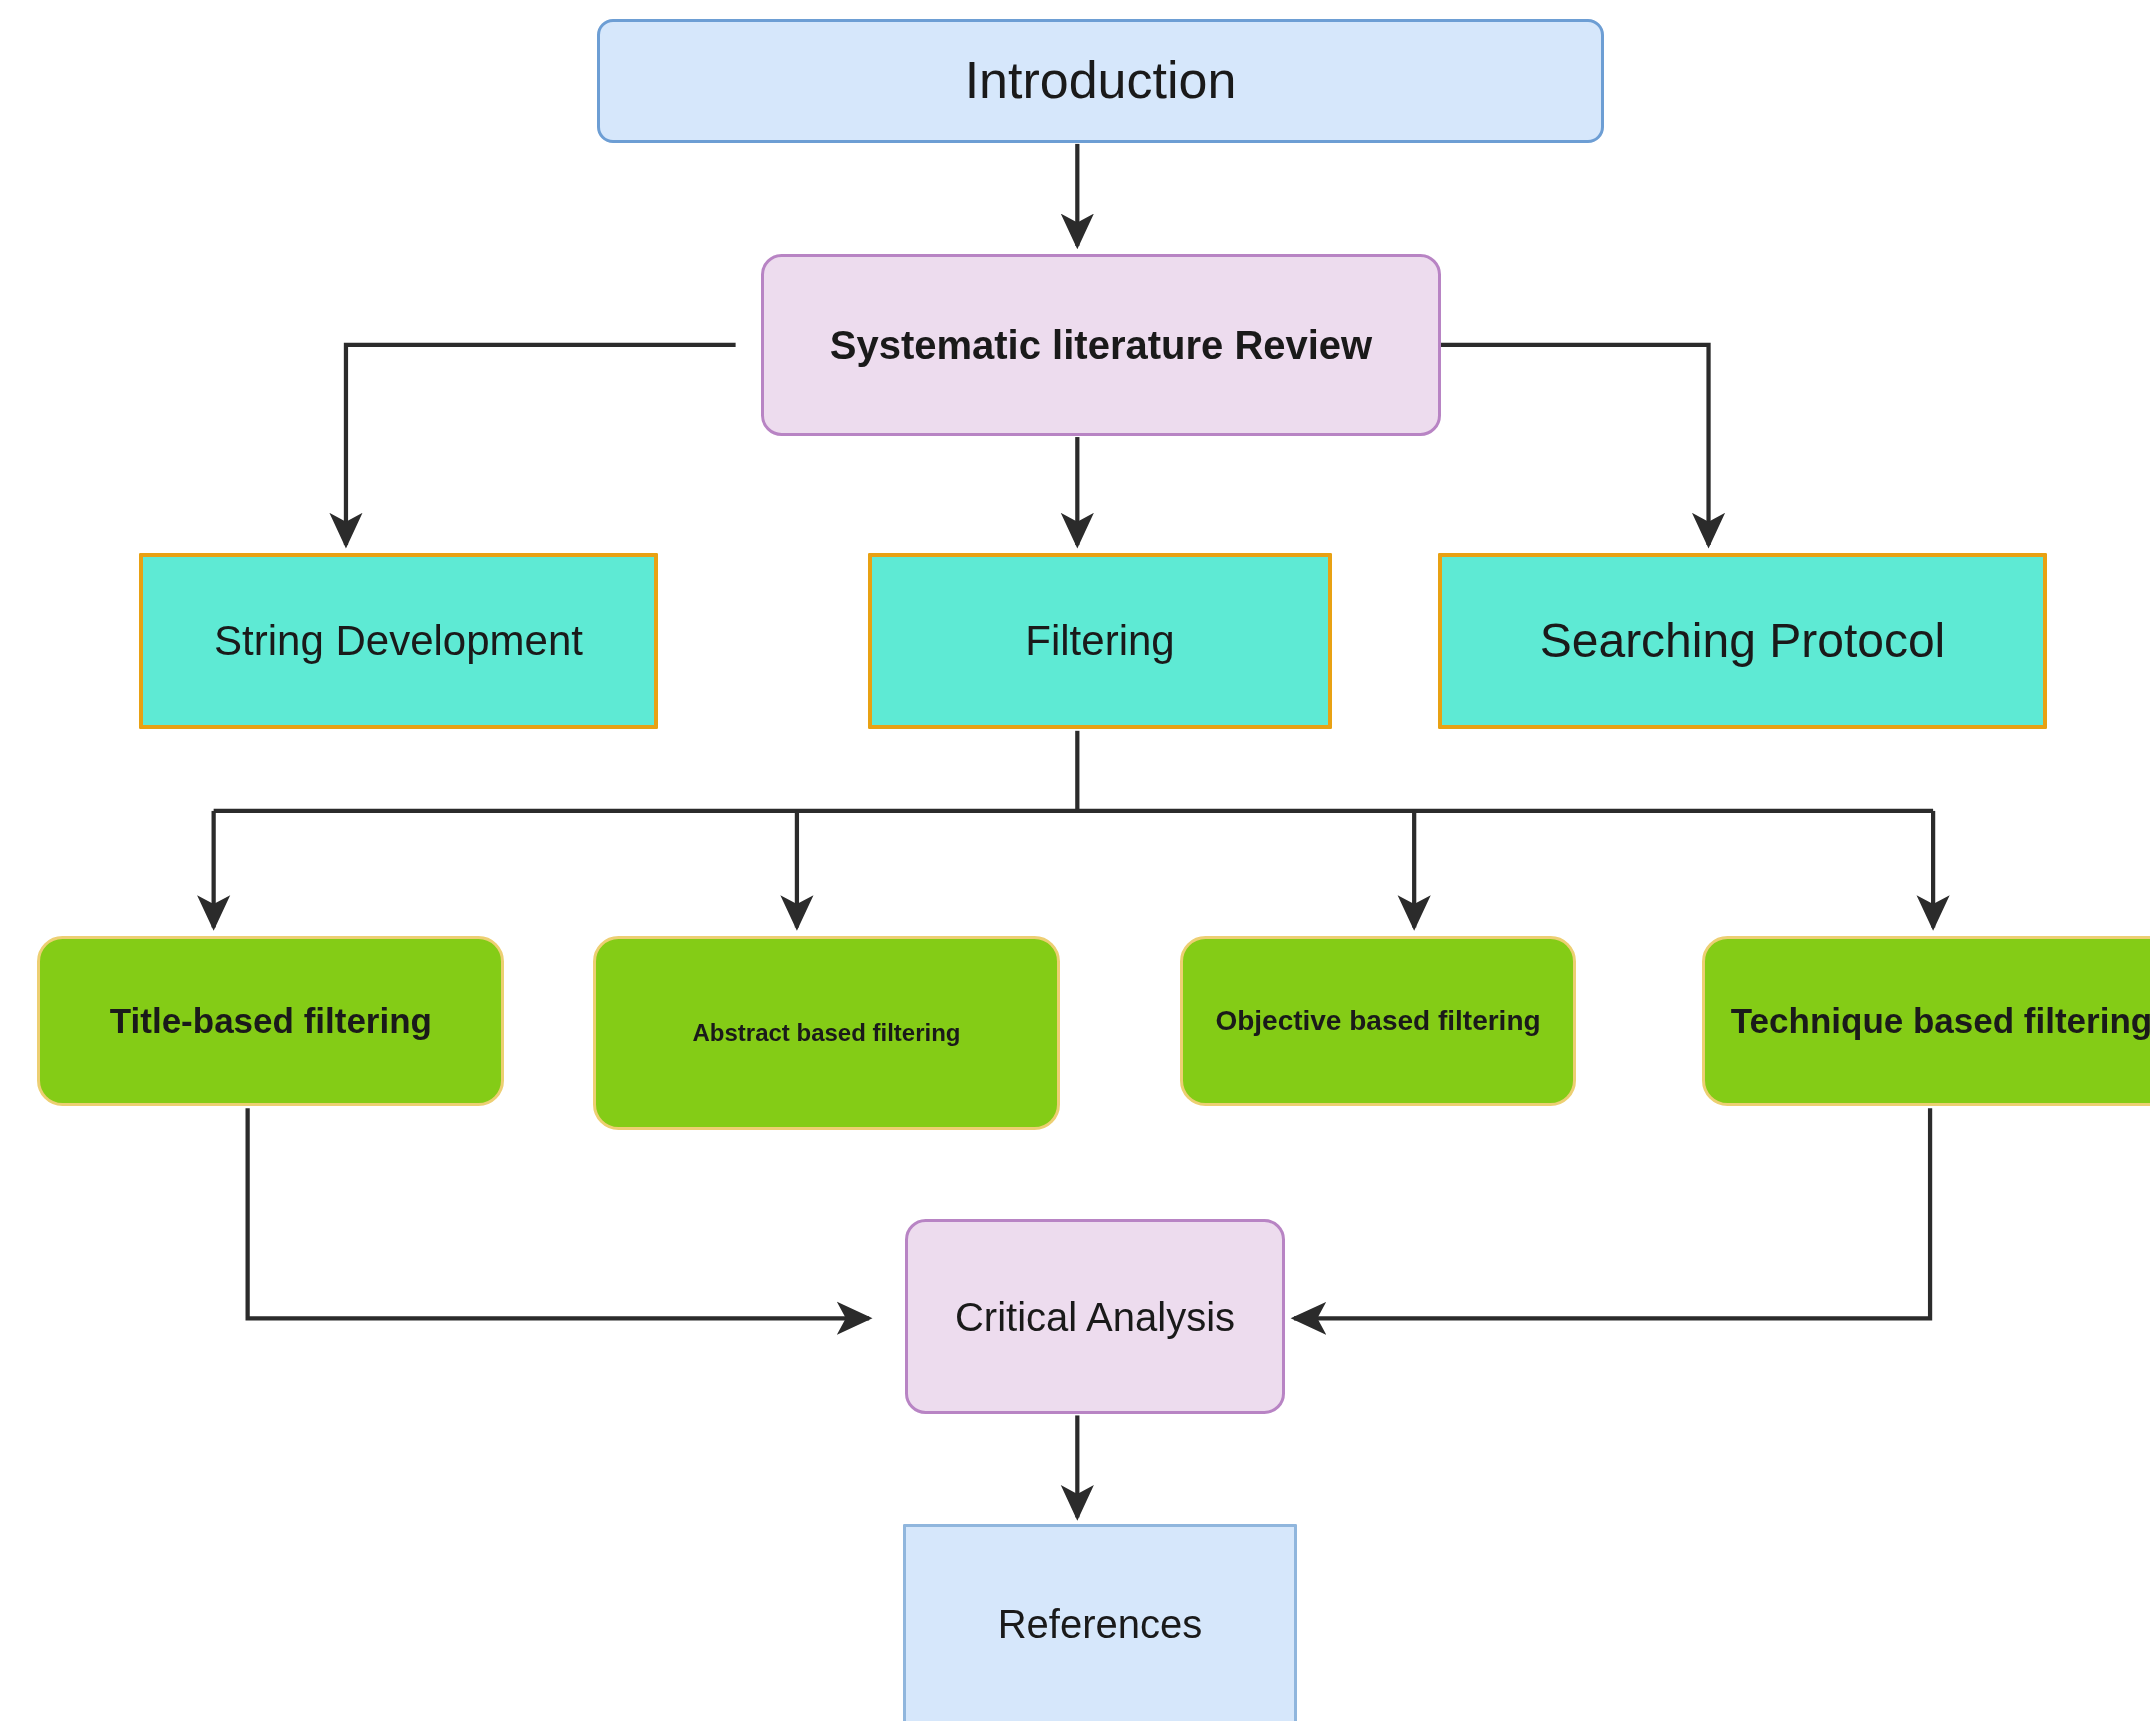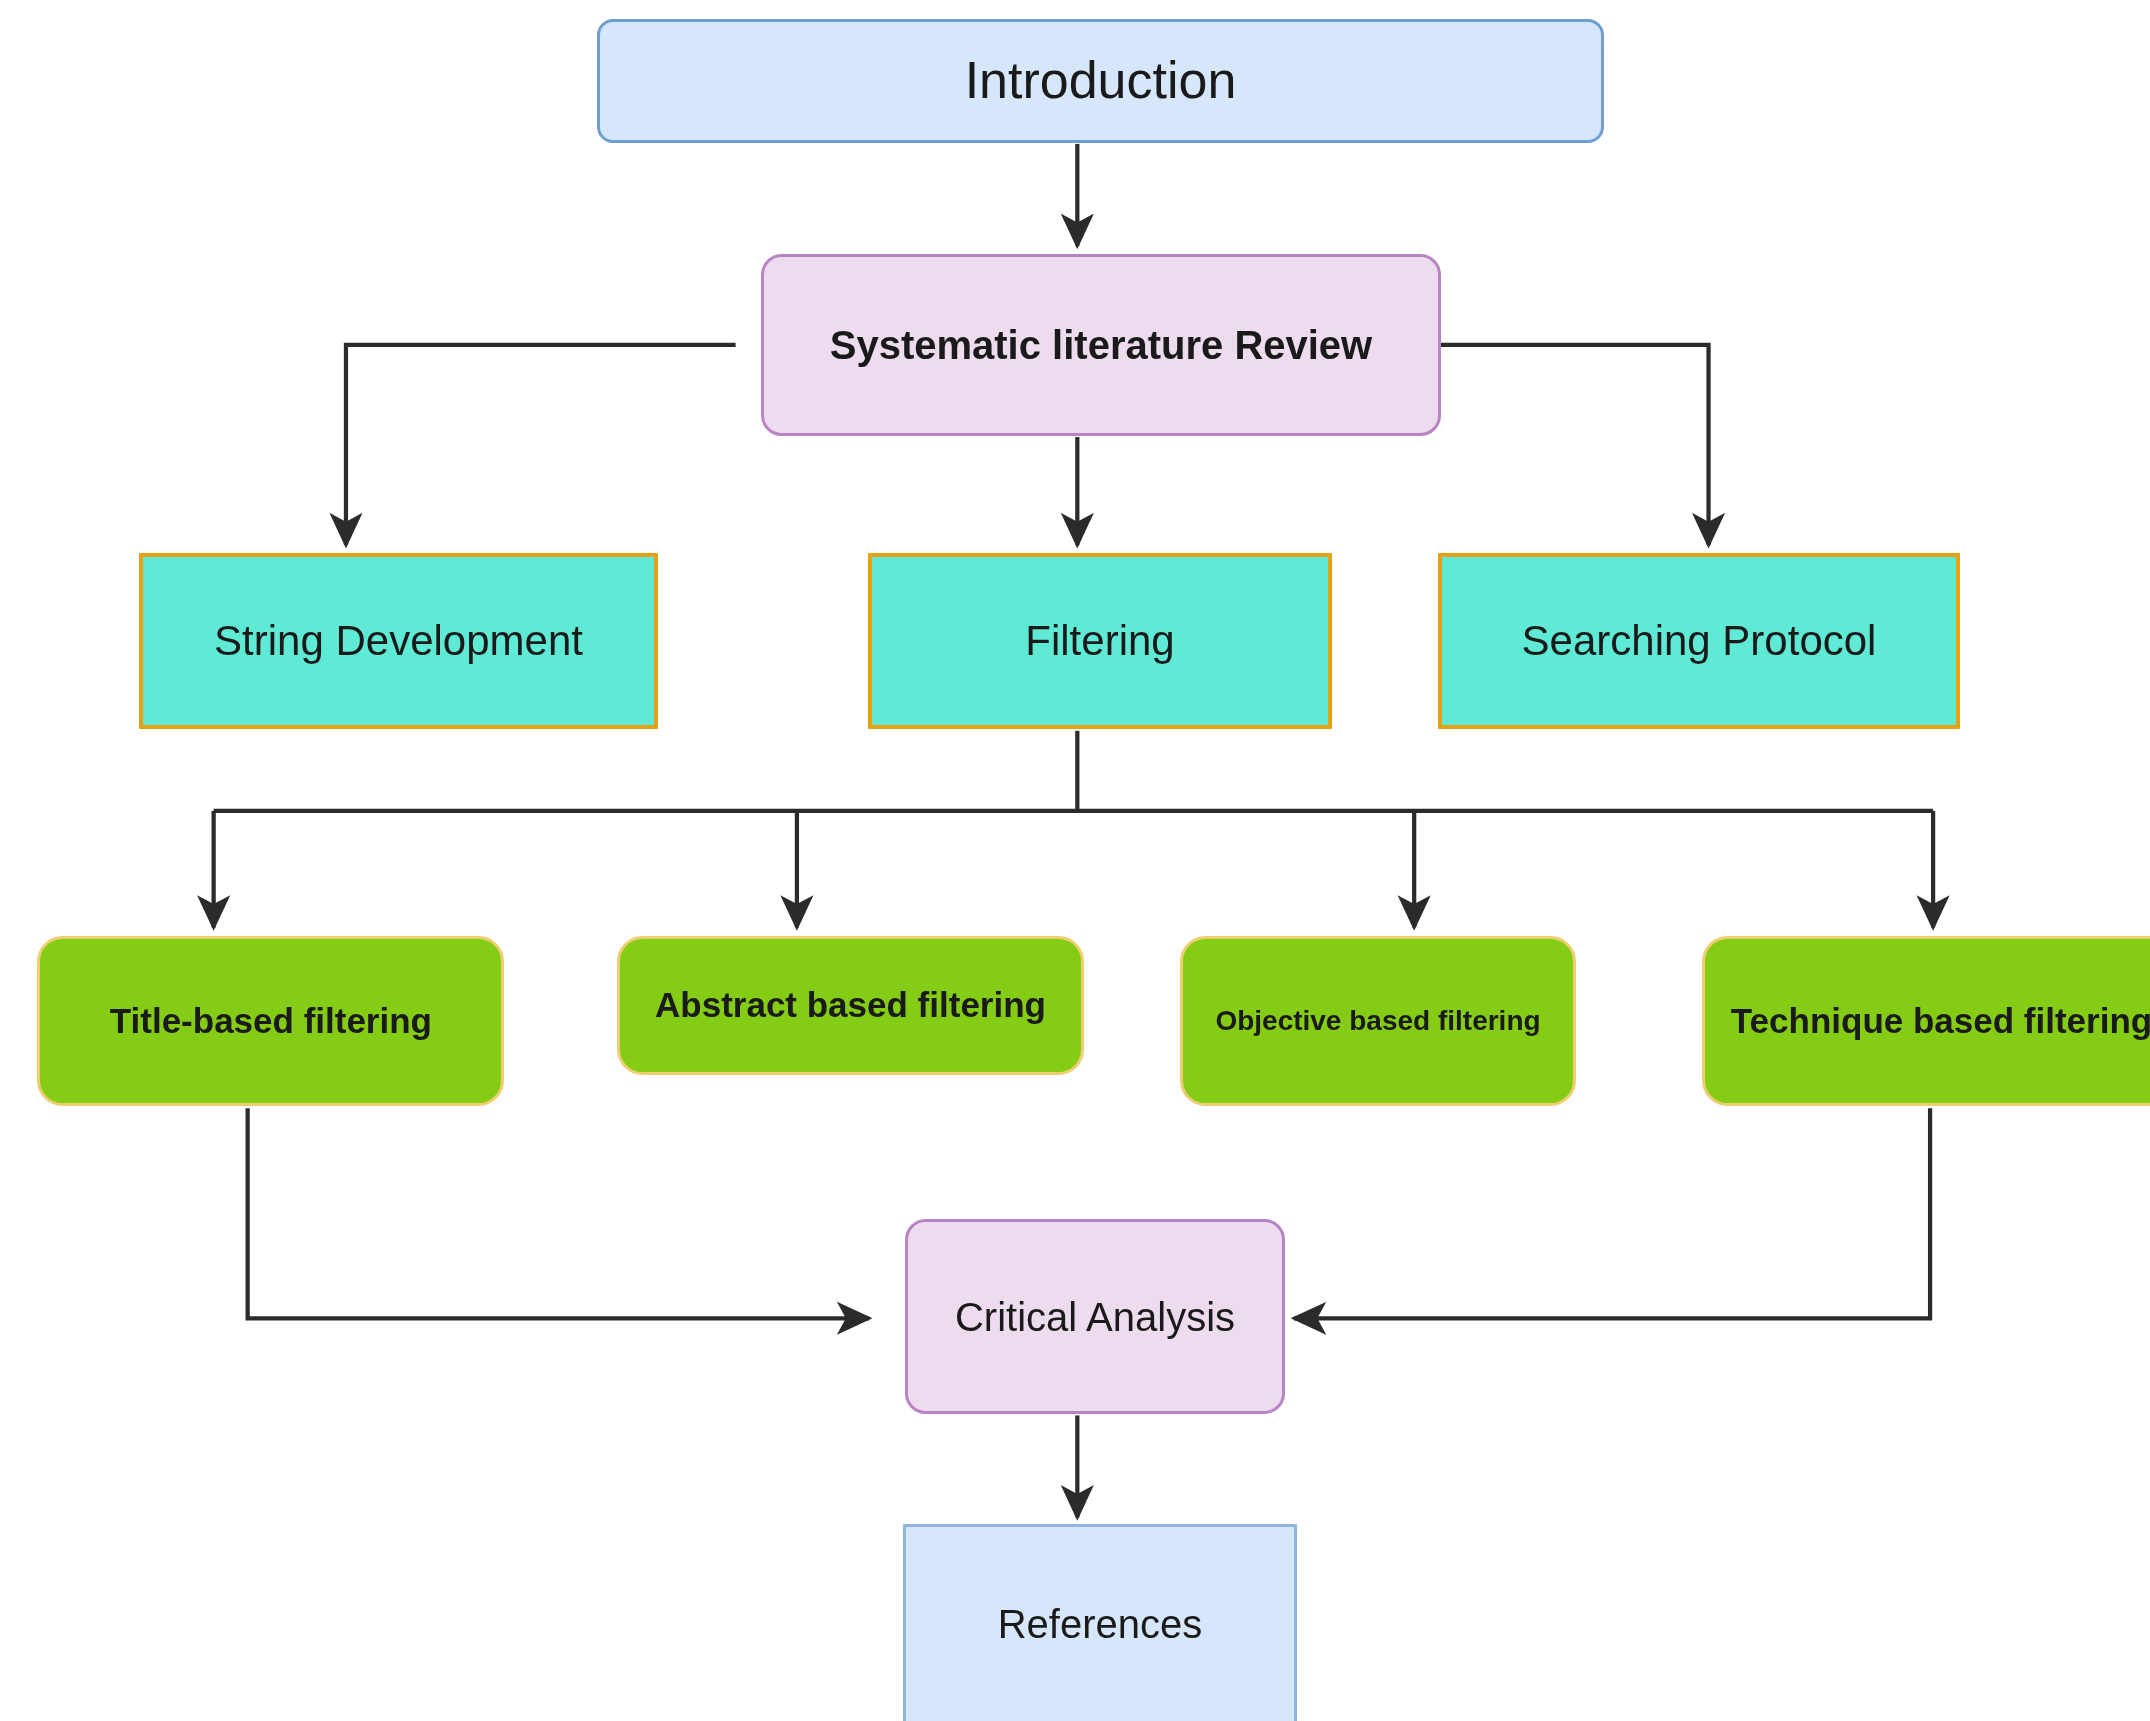--- a/index.html
+++ b/index.html
@@ -60,23 +60,23 @@
     background: #84cc16;
     border: 3.6px solid #edcf72;
     border-radius: 25.5px;
   }
 
   
   #node-introduction { left: 573px;  top: 19.4px;   width: 1007px; height: 124px; font-size: 52px; }
   #node-slr          { left: 737px; top: 254px;  width: 680px; height: 182px; font-size: 40px; font-weight: bold; }
   #node-string       { left: 115px;  top: 553px;  width: 519px;  height: 176px; font-size: 42px; }
   #node-filtering    { left: 844px; top: 553px;  width: 464px;  height: 176px; font-size: 42px; }
-  #node-searching    { left: 1414px; top: 553px;  width: 522px;  height: 176px; font-size: 42px; }
+  #node-searching    { left: 1414px; top: 553px;  width: 609px;  height: 176px; font-size: 48px; }
   #node-title-f      { left: 13.4px;   top: 936px; width: 467px;  height: 170px; font-size: 35px; font-weight: bold; }
-  #node-abstract-f   { left: 593px;  top: 936px; width: 467px;  height: 139px; font-size: 35px; font-weight: bold; }
+  #node-abstract-f   { left: 569px;  top: 936px; width: 467px;  height: 194px; font-size: 24px; font-weight: bold; }
   #node-objective-f  { left: 1156px; top: 936px; width: 396px;  height: 170px; font-size: 28px; font-weight: bold; }
   #node-technique-f  { left: 1678px; top: 936px; width: 479px;  height: 170px; font-size: 35px; font-weight: bold; }
   #node-critical     { left: 881px; top: 1219px; width: 380px;  height: 195px; font-size: 40px; }
   #node-references   { left: 879px; top: 1524px; width: 394px;  height: 200px; font-size: 40px; }
 </style>
 </head>
 <body>
 
 <div id="canvas">
 

